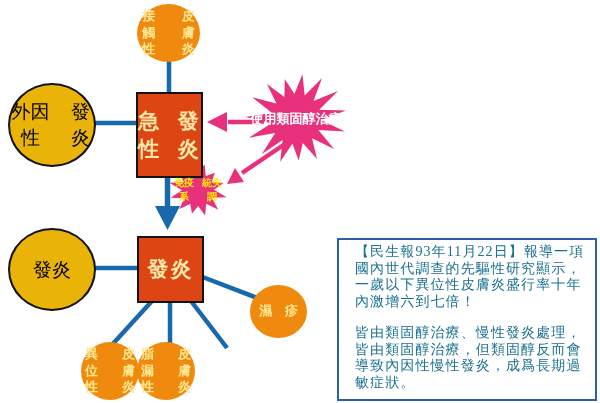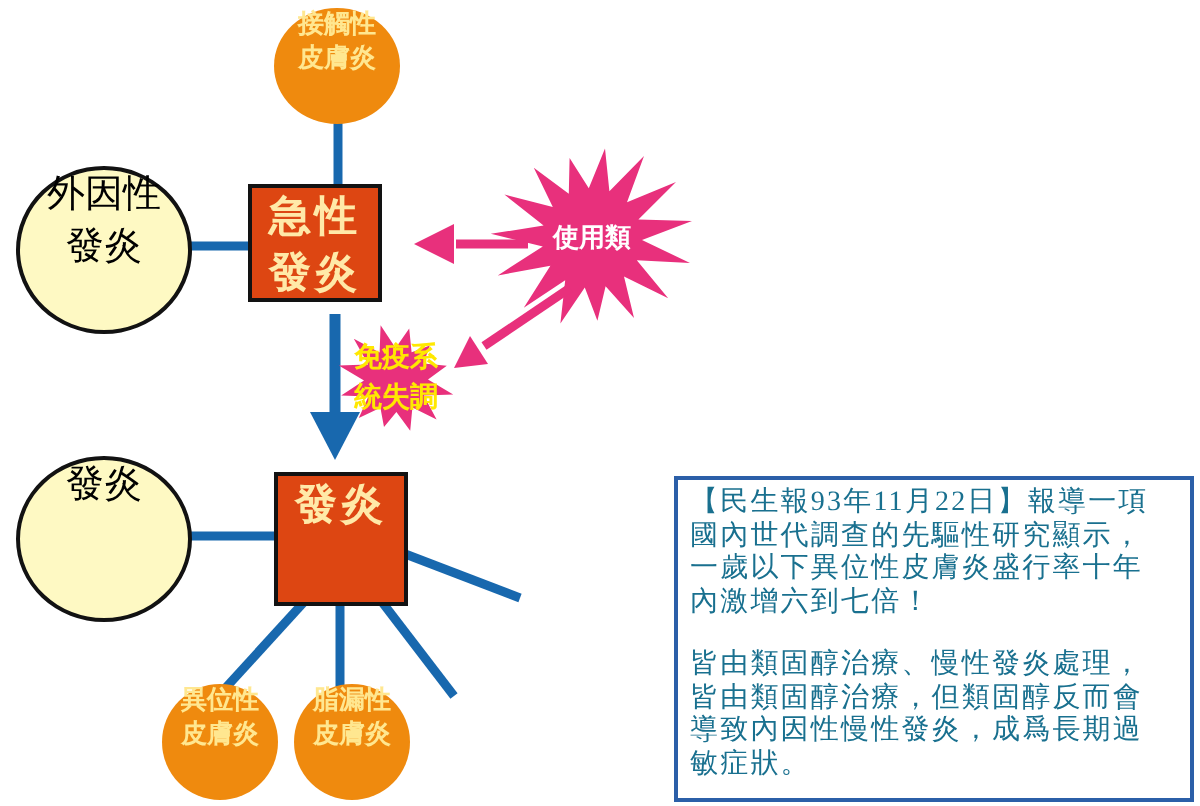--- a/index.html
+++ b/index.html
@@ -2,46 +2,47 @@
 <html><head>
 <meta charset="utf-8">
 <style>
   html,body{margin:0;padding:0;background:#fff;}
   #stage{
     position:relative;width:600px;height:403px;background:#ffffff;overflow:hidden;
     font-family:"Liberation Serif", serif;
   }
   #lines{position:absolute;left:0;top:0;z-index:1;}
   .node{
-    position:absolute;z-index:2;display:flex;flex-direction:column;
-    align-items:center;justify-content:flex-start;text-align:center;
+    position:absolute;z-index:2;display:flex;flex-direction:row;
+    align-items:center;justify-content:center;text-align:center;
     box-sizing:border-box;
+    gap:16px;
   }
   .circle{
     background:#EF8A0E;border-radius:50%;color:#FFE790;
     font-size:13px;font-weight:bold;line-height:1.3;
   }
   .ellipse{
-    background:#fef9c3;border:2.5px solid #121212;border-radius:50%;
+    background:#eab308;border:2.5px solid #121212;border-radius:50%;
     color:#000;font-size:19px;line-height:1.35;
   }
   .sq{
     background:#DD4612;border:2.5px solid #121212;color:#FFE9A8;
     font-size:21px;font-weight:bold;line-height:1.35;letter-spacing:2px;
   }
   .burst-label{
-    position:absolute;z-index:3;display:flex;flex-direction:column;
+    position:absolute;z-index:3;display:flex;flex-direction:row;
     align-items:center;justify-content:center;text-align:center;font-weight:bold;
   }
   .burst-label.big{color:#ffffff;font-size:13px;line-height:1.45;}
-  .burst-label.small{color:#FFE800;font-size:14px;line-height:1.4;}
+  .burst-label.small{color:#FFE800;font-size:10px;line-height:1.4;}
   .infobox{
     position:absolute;z-index:2;left:337px;top:238px;width:260px;height:163px;
     box-sizing:border-box;border:2px solid #2B5FA8;background:#ffffff;
-    padding:4px 4px 4px 6px;color:#19708F;font-size:14px;line-height:16.5px;
+    padding:4px 4px 4px 16px;color:#19708F;font-size:14px;line-height:16.5px;
     letter-spacing:1.1px;
   }
   .infobox p{margin:0 0 15px 0;white-space:pre-line;}
   .infobox p:last-child{margin-bottom:0;}
 </style>
 </head>
 <body>
 
 <div id="stage">
 
@@ -70,49 +71,53 @@
   <div class="node circle" style="left:137px;top:4px;width:63px;height:58px">
     <span>接觸性</span>
     <span>皮膚炎</span>
   </div>
 
   <div class="node ellipse" style="left:8px;top:83px;width:88px;height:84px">
     <span>外因性</span>
     <span>發炎</span>
   </div>
 
-  <div class="node sq" style="left:124px;top:92px;width:67px;height:59px">
+  <div class="node sq" style="left:136px;top:92px;width:67px;height:86px">
     <span>急性</span>
     <span>發炎</span>
   </div>
 
   <div class="burst-label big" style="left:249px;top:97px;width:94px;height:44px">
     <span>使用類</span>
+    <span>固醇治療</span>
   </div>
 
   <div class="burst-label small" style="left:170px;top:175px;width:56px;height:30px">
     <span>免疫系</span>
     <span>統失調</span>
   </div>
 
   <div class="node sq" style="left:137px;top:236px;width:67px;height:67px">
     <span>發炎</span>
   </div>
 
   <div class="node ellipse" style="left:8px;top:228px;width:88px;height:83px">
     <span>發炎</span>
   </div>
 
+  <div class="node circle" style="left:250px;top:285px;width:57px;height:53px">
+    <span>濕　疹</span>
+  </div>
 
   <div class="node circle" style="left:81px;top:342px;width:58px;height:58px">
     <span>異位性</span>
     <span>皮膚炎</span>
   </div>
 
-  <div class="node circle" style="left:147px;top:342px;width:58px;height:58px">
+  <div class="node circle" style="left:137px;top:342px;width:58px;height:58px">
     <span>脂漏性</span>
     <span>皮膚炎</span>
   </div>
 
 
   <div class="infobox">
     <p>【民生報93年11月22日】報導一項
 國內世代調查的先驅性研究顯示，
 一歲以下異位性皮膚炎盛行率十年
 內激增六到七倍！</p>

